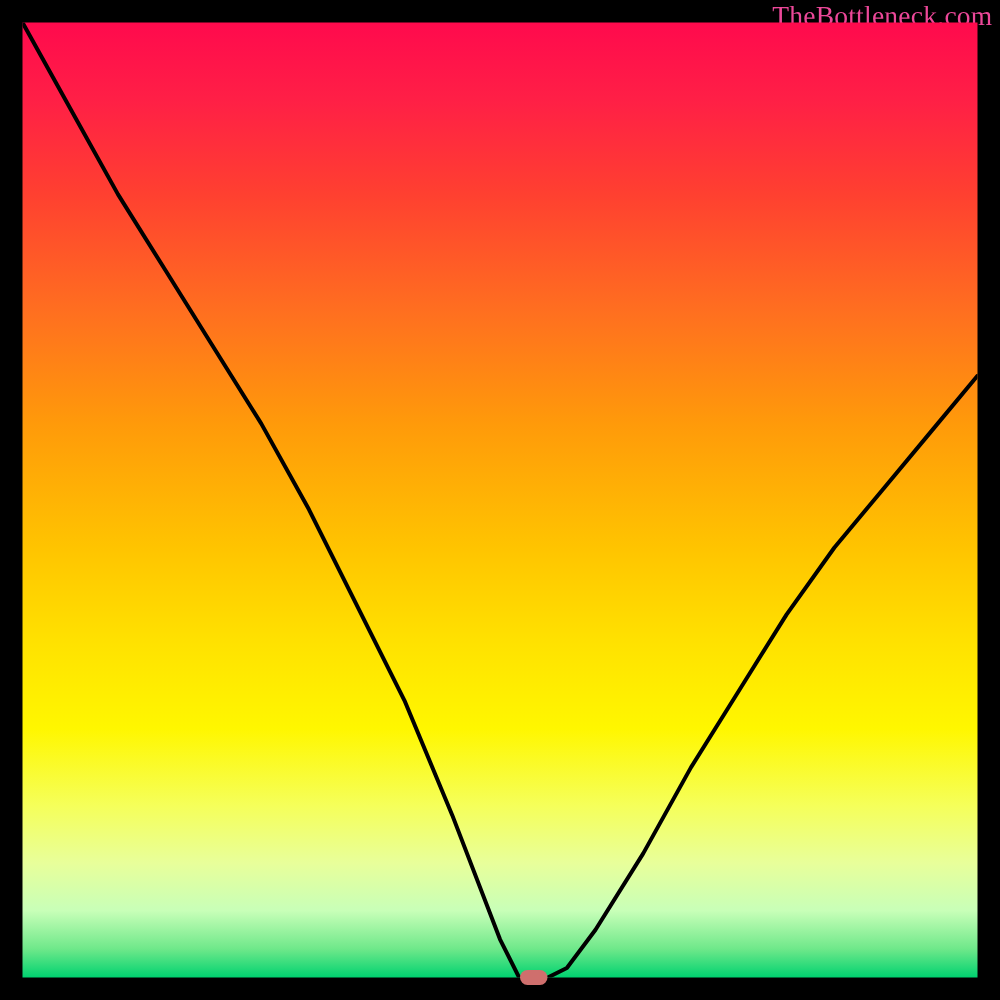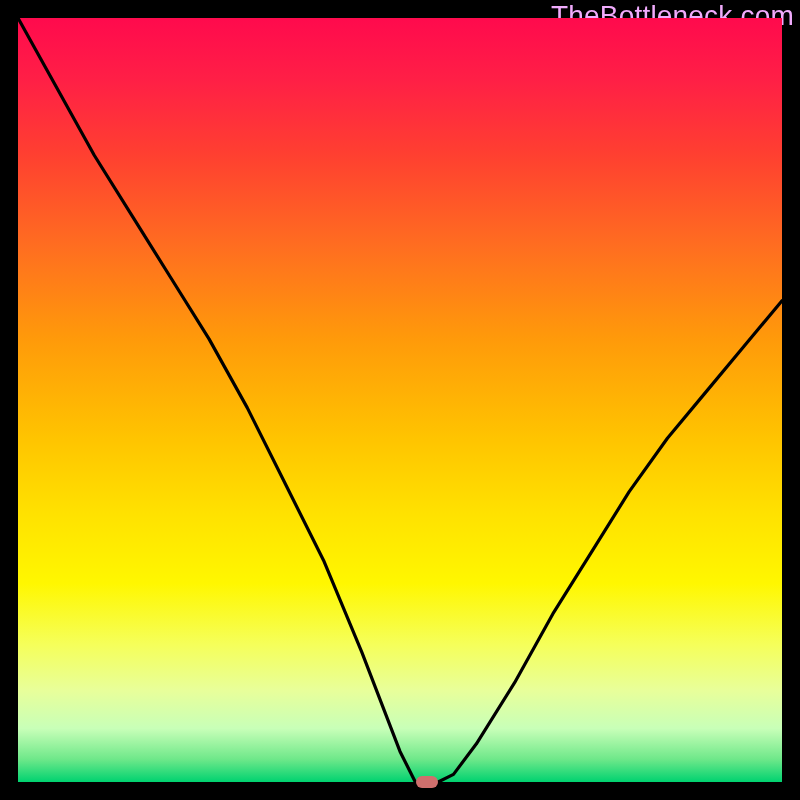--- a/index.html
+++ b/index.html
@@ -38,24 +38,25 @@
       #e8ff9a 88%,
       #c8ffb8 93%,
       #6fe88a 97%,
       #00d270 100%
     );
   }
   .watermark {
     position: absolute;
     top: 0px;
     right: 6px;
-    color: #f0abfc;
-    font-size: 28px;
+    color: #ec4899;
+    font-size: 22px;
     letter-spacing: 0.2px;
     font-weight: 400;
+    font-family: Liberation Serif, serif;
   }
   svg.curve {
     position: absolute;
     left: 0;
     top: 0;
     width: 764px;
     height: 764px;
   }
   .marker {
     position: absolute;

